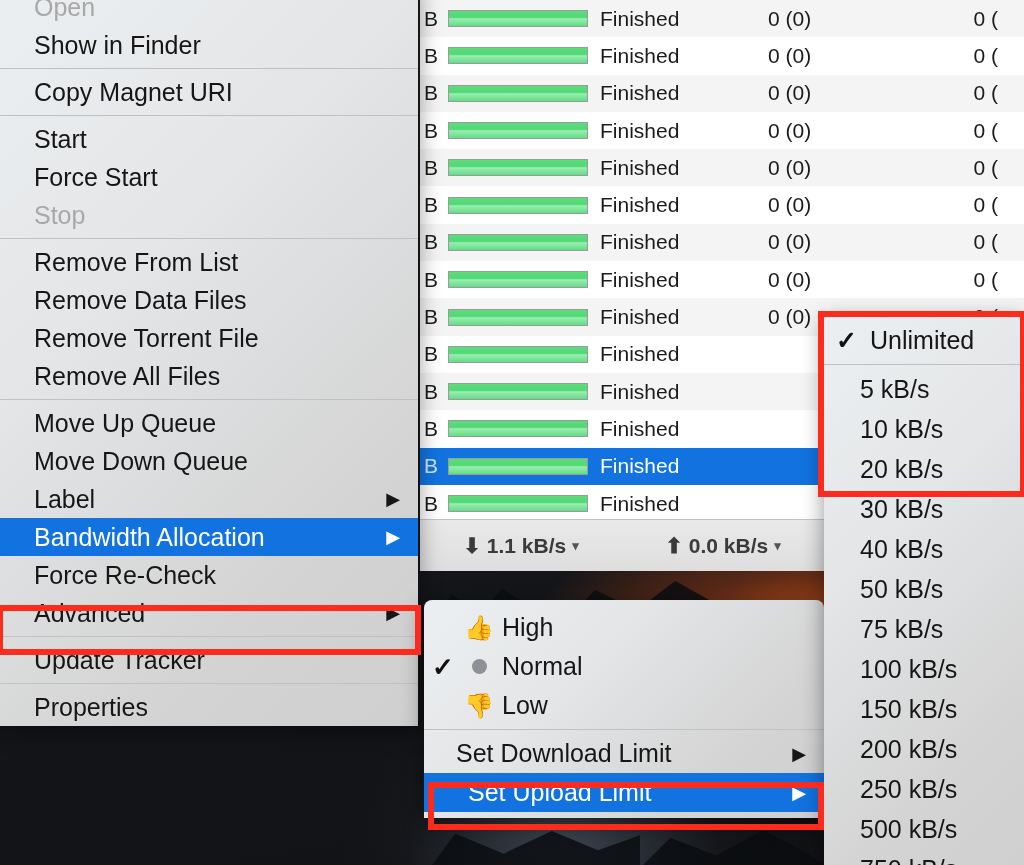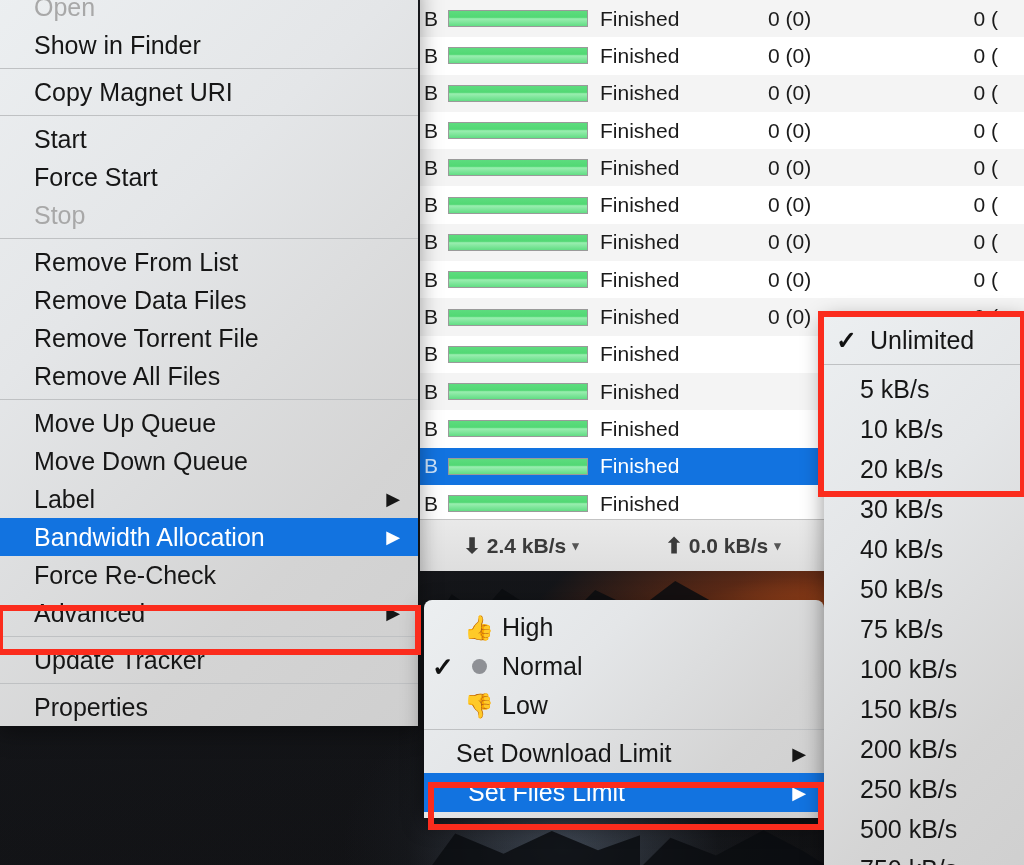--- a/index.html
+++ b/index.html
@@ -310,21 +310,21 @@
         <span class="progress"></span>
         <span class="col-status">Finished</span>
         <span class="col-seeds"></span>
         <span class="col-peers"></span>
       </div>
     </div>
 
   <div class="statusbar">
     <div class="speed">
       <span class="arrow">⬇</span>
-      <span>2.4 kB/s</span>
+      <span>1.1 kB/s</span>
       <span class="caret">▾</span>
     </div>
     <div class="speed">
       <span class="arrow">⬆</span>
       <span>0.0 kB/s</span>
       <span class="caret">▾</span>
     </div>
   </div>
 
   <div class="menu" id="ctx-main">
@@ -410,21 +410,21 @@
         <span class="prio-check"></span>
         <span class="prio-icon">👎</span>
         <span style="padding-left: 6px;">Low</span>
       </div>
       <div class="msep"></div>
       <div class="mitem" style="padding-left: 32px;">
         <span>Set Download Limit</span>
         <span class="submark">▶</span>
       </div>
       <div class="mitem highlight" style="padding-left: 44px;">
-        <span>Set Files Limit</span>
+        <span>Set Upload Limit</span>
         <span class="submark">▶</span>
       </div>
     </div>
 
   <div class="menu" id="ctx-upload">
       <div class="mitem">
         <span class="lim-check">✓</span>
         <span class="lim-label">Unlimited</span>
       </div>
       <div class="msep"></div>

